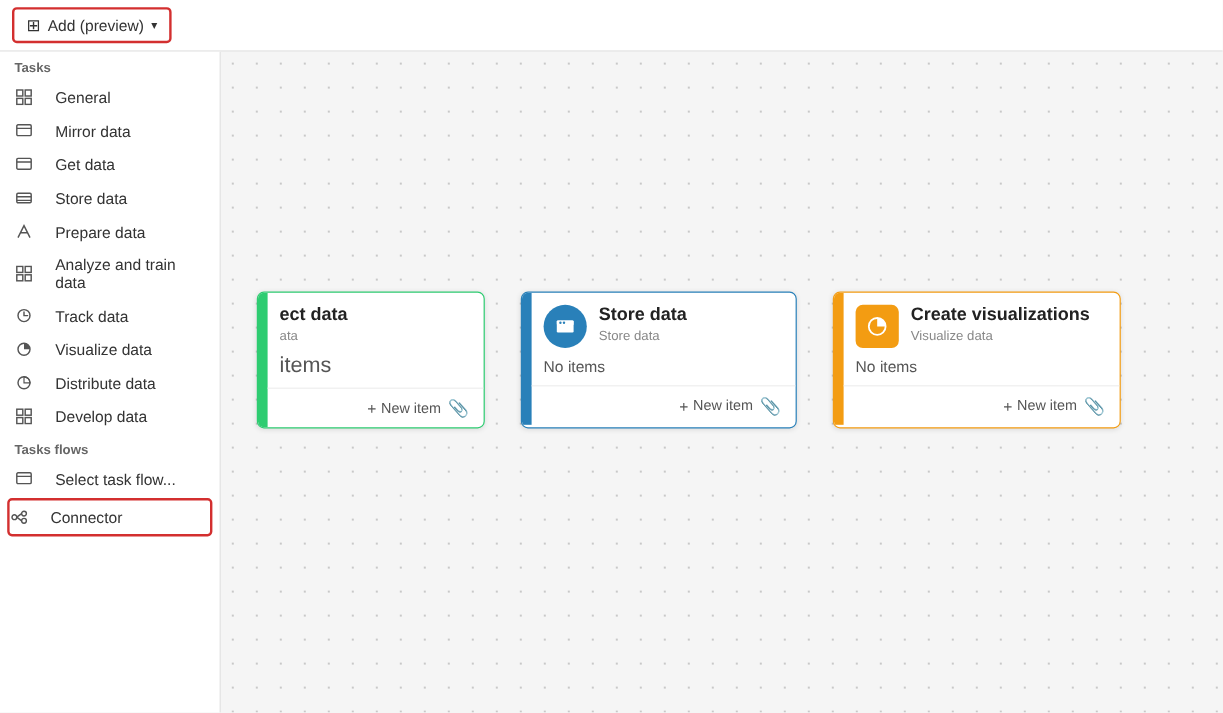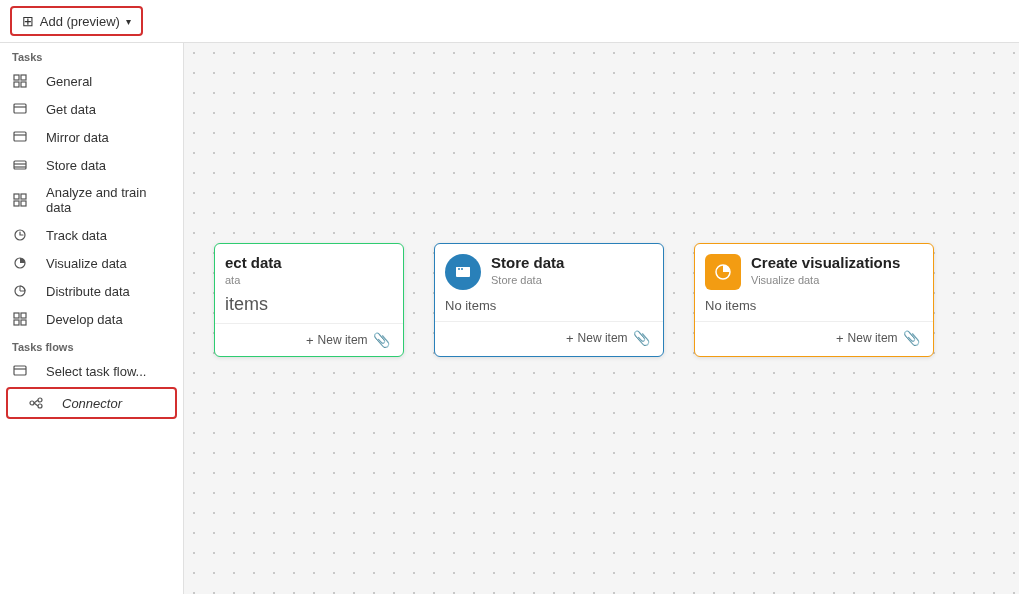--- a/index.html
+++ b/index.html
@@ -89,22 +89,21 @@
       align-items: center;
       justify-content: center;
       flex-shrink: 0;
       color: #555;
     }
 
     .connector-item {
       border: 2px solid #d32f2f;
       border-radius: 4px;
       margin: 2px 6px;
-      padding: 6px 20px;
-      font-style: italic;
+      padding: 6px 0;
     }
 
     
     .canvas {
       flex: 1;
       background-image: radial-gradient(circle, #c8c8c8 1px, transparent 1px);
       background-size: 20px 20px;
       position: relative;
       overflow: hidden;
     }
@@ -208,21 +207,20 @@
     }
 
     
     .card-left-stripe {
       width: 8px;
       flex-shrink: 0;
     }
 
     .card-with-stripe {
       display: flex;
-      flex-direction: column;
     }
 
     .card-main {
       flex: 1;
     }
 
     .stripe-green { background: #2ecc71; }
     .stripe-blue { background: #2980b9; }
     .stripe-orange { background: #f39c12; }
   </style>
@@ -255,44 +253,53 @@
       <span>General</span>
     </div>
 
     <div class="menu-item">
       <span class="item-icon">
         <svg width="14" height="14" viewBox="0 0 14 14" fill="none">
           <rect x="1" y="2" width="12" height="9" rx="1" stroke="#555" stroke-width="1.2" fill="none"></rect>
           <line x1="1" y1="5" x2="13" y2="5" stroke="#555" stroke-width="1.2"></line>
         </svg>
       </span>
-      <span>Get data</span>
+      <span>Mirror data</span>
     </div>
 
     <div class="menu-item">
       <span class="item-icon">
         <svg width="14" height="14" viewBox="0 0 14 14" fill="none">
           <rect x="1" y="2" width="12" height="9" rx="1" stroke="#555" stroke-width="1.2" fill="none"></rect>
           <line x1="1" y1="5" x2="13" y2="5" stroke="#555" stroke-width="1.2"></line>
         </svg>
       </span>
-      <span>Mirror data</span>
+      <span>Get data</span>
     </div>
 
     <div class="menu-item">
       <span class="item-icon">
         <svg width="14" height="14" viewBox="0 0 14 14" fill="none">
           <rect x="1" y="3" width="12" height="8" rx="1" stroke="#555" stroke-width="1.2" fill="none"></rect>
           <line x1="1" y1="6" x2="13" y2="6" stroke="#555" stroke-width="1.2"></line>
           <line x1="1" y1="9" x2="13" y2="9" stroke="#555" stroke-width="1.2"></line>
         </svg>
       </span>
       <span>Store data</span>
     </div>
 
+    <div class="menu-item">
+      <span class="item-icon">
+        <svg width="14" height="14" viewBox="0 0 14 14" fill="none">
+          <path d="M2 12 L7 2 L12 12" stroke="#555" stroke-width="1.2" fill="none"></path>
+          <line x1="4" y1="8" x2="10" y2="8" stroke="#555" stroke-width="1.2"></line>
+        </svg>
+      </span>
+      <span>Prepare data</span>
+    </div>
 
     <div class="menu-item">
       <span class="item-icon">
         <svg width="14" height="14" viewBox="0 0 14 14" fill="none">
           <rect x="1" y="1" width="5" height="5" stroke="#555" stroke-width="1.2" fill="none"></rect>
           <rect x="8" y="1" width="5" height="5" stroke="#555" stroke-width="1.2" fill="none"></rect>
           <rect x="1" y="8" width="5" height="5" stroke="#555" stroke-width="1.2" fill="none"></rect>
           <rect x="8" y="8" width="5" height="5" stroke="#555" stroke-width="1.2" fill="none"></rect>
         </svg>
       </span>

